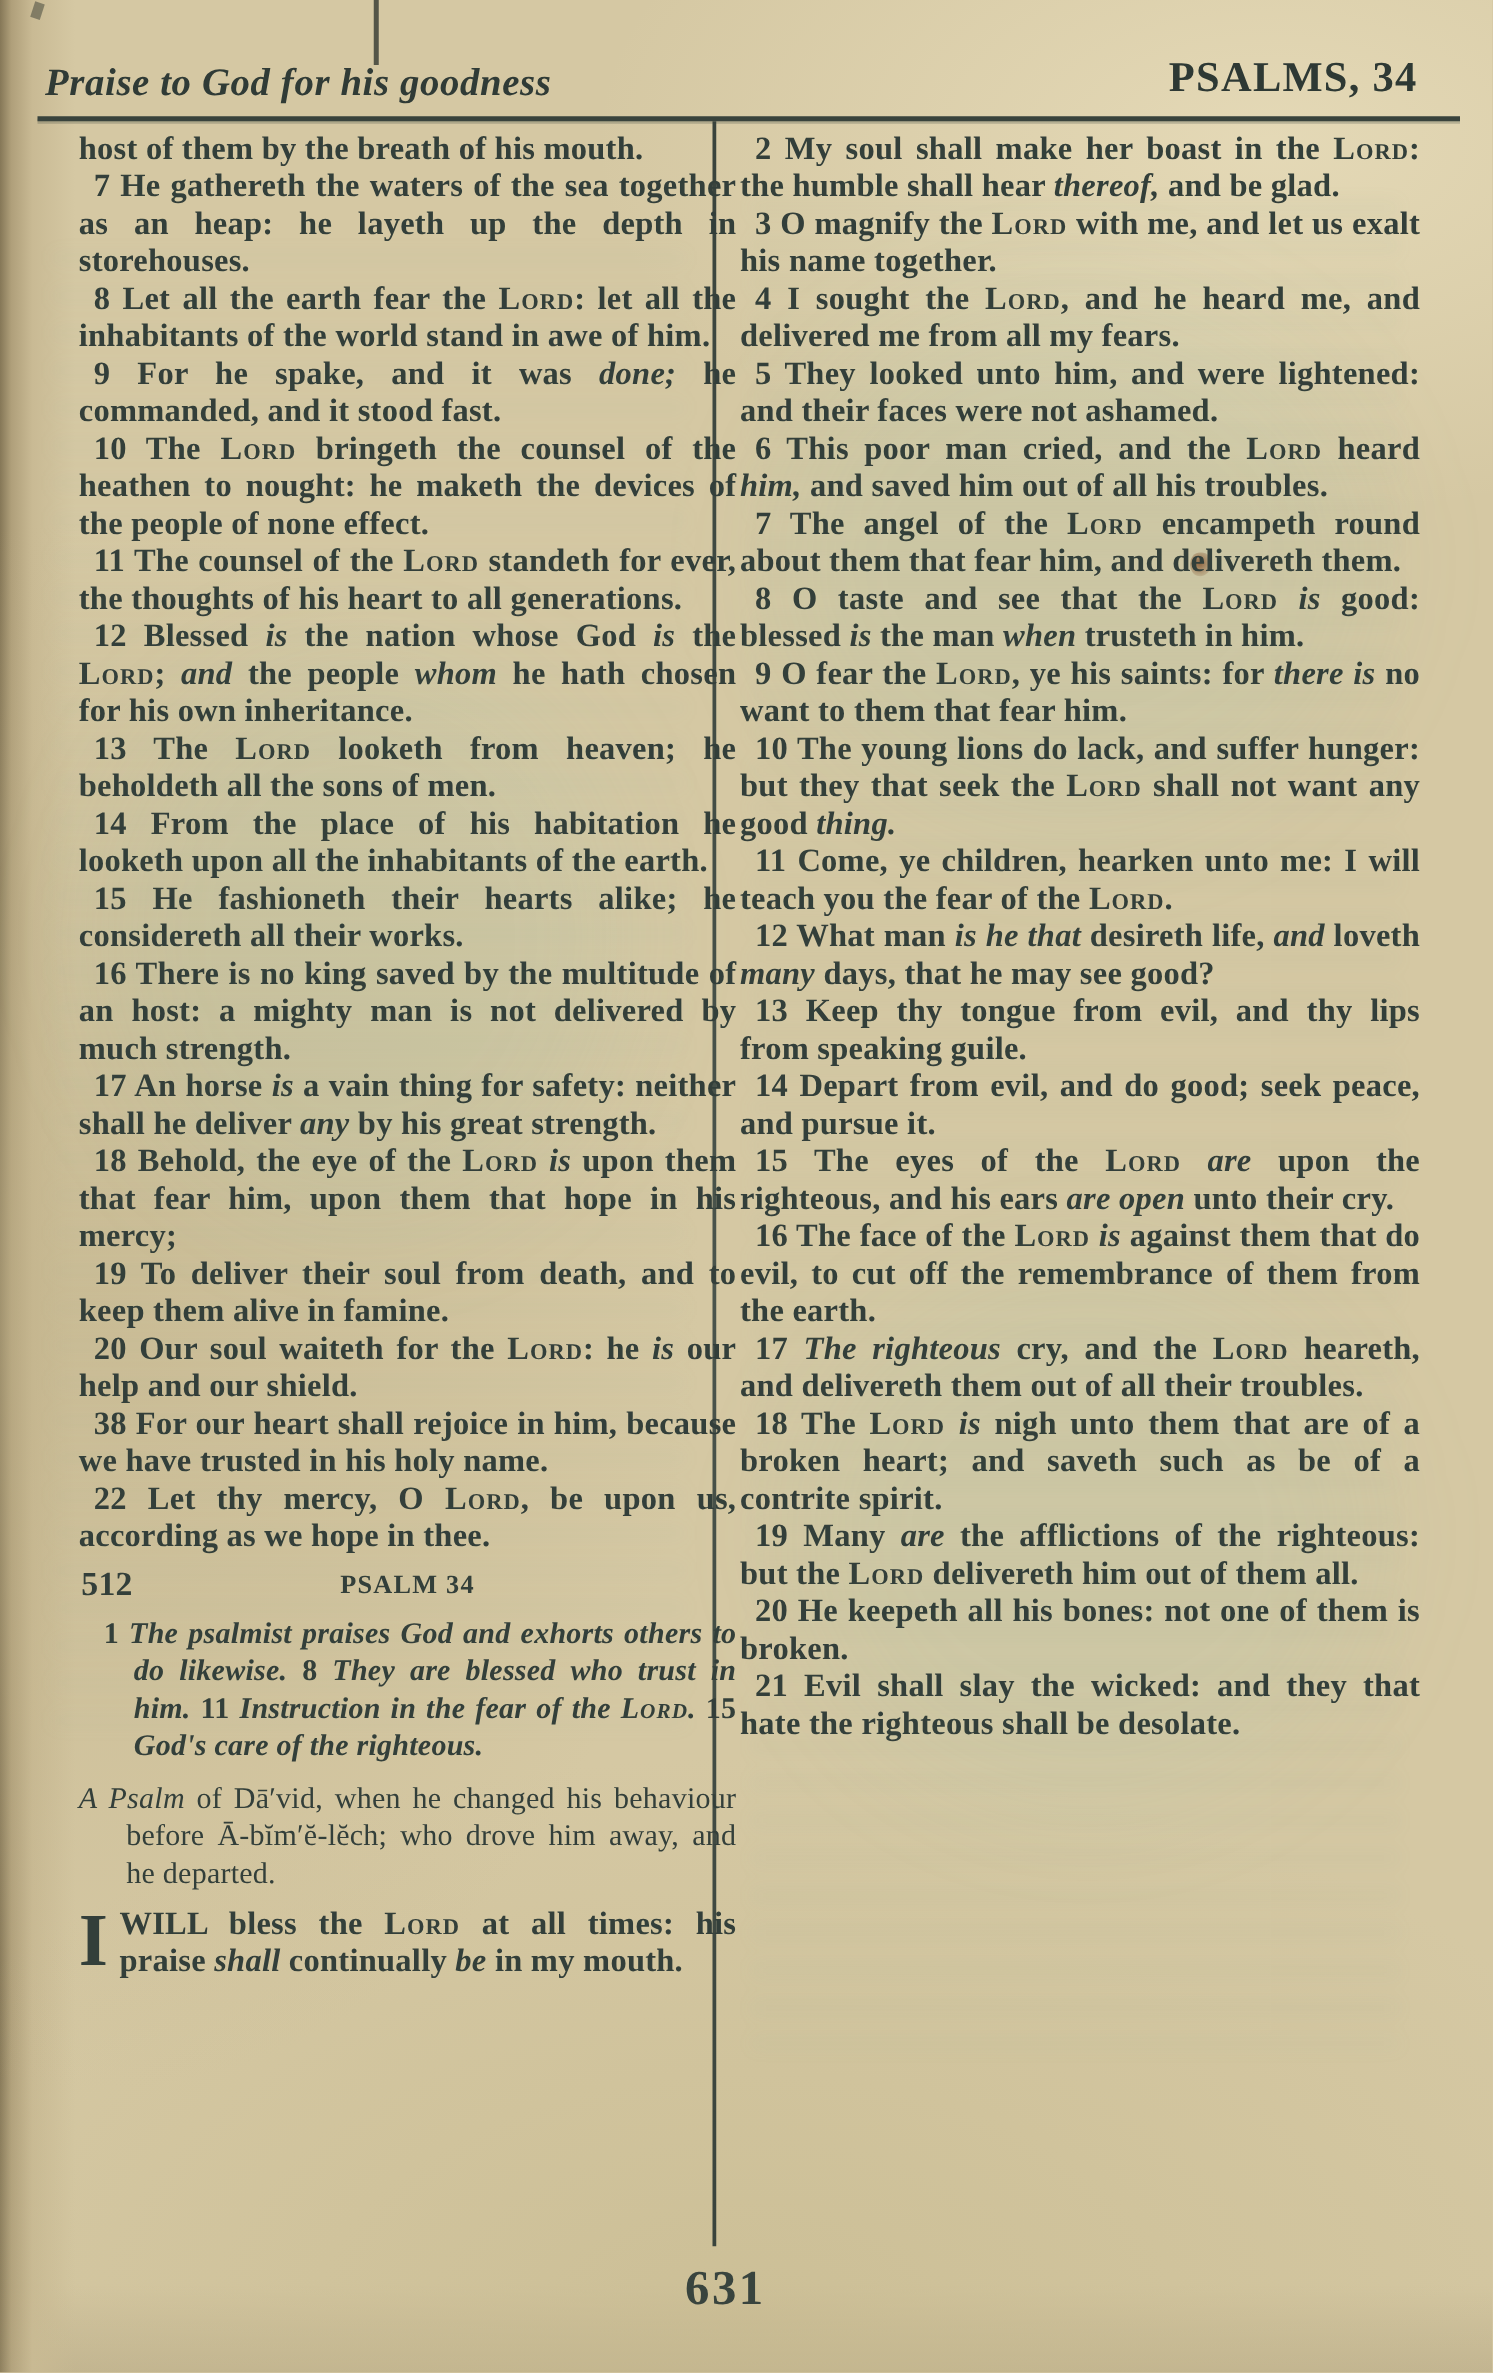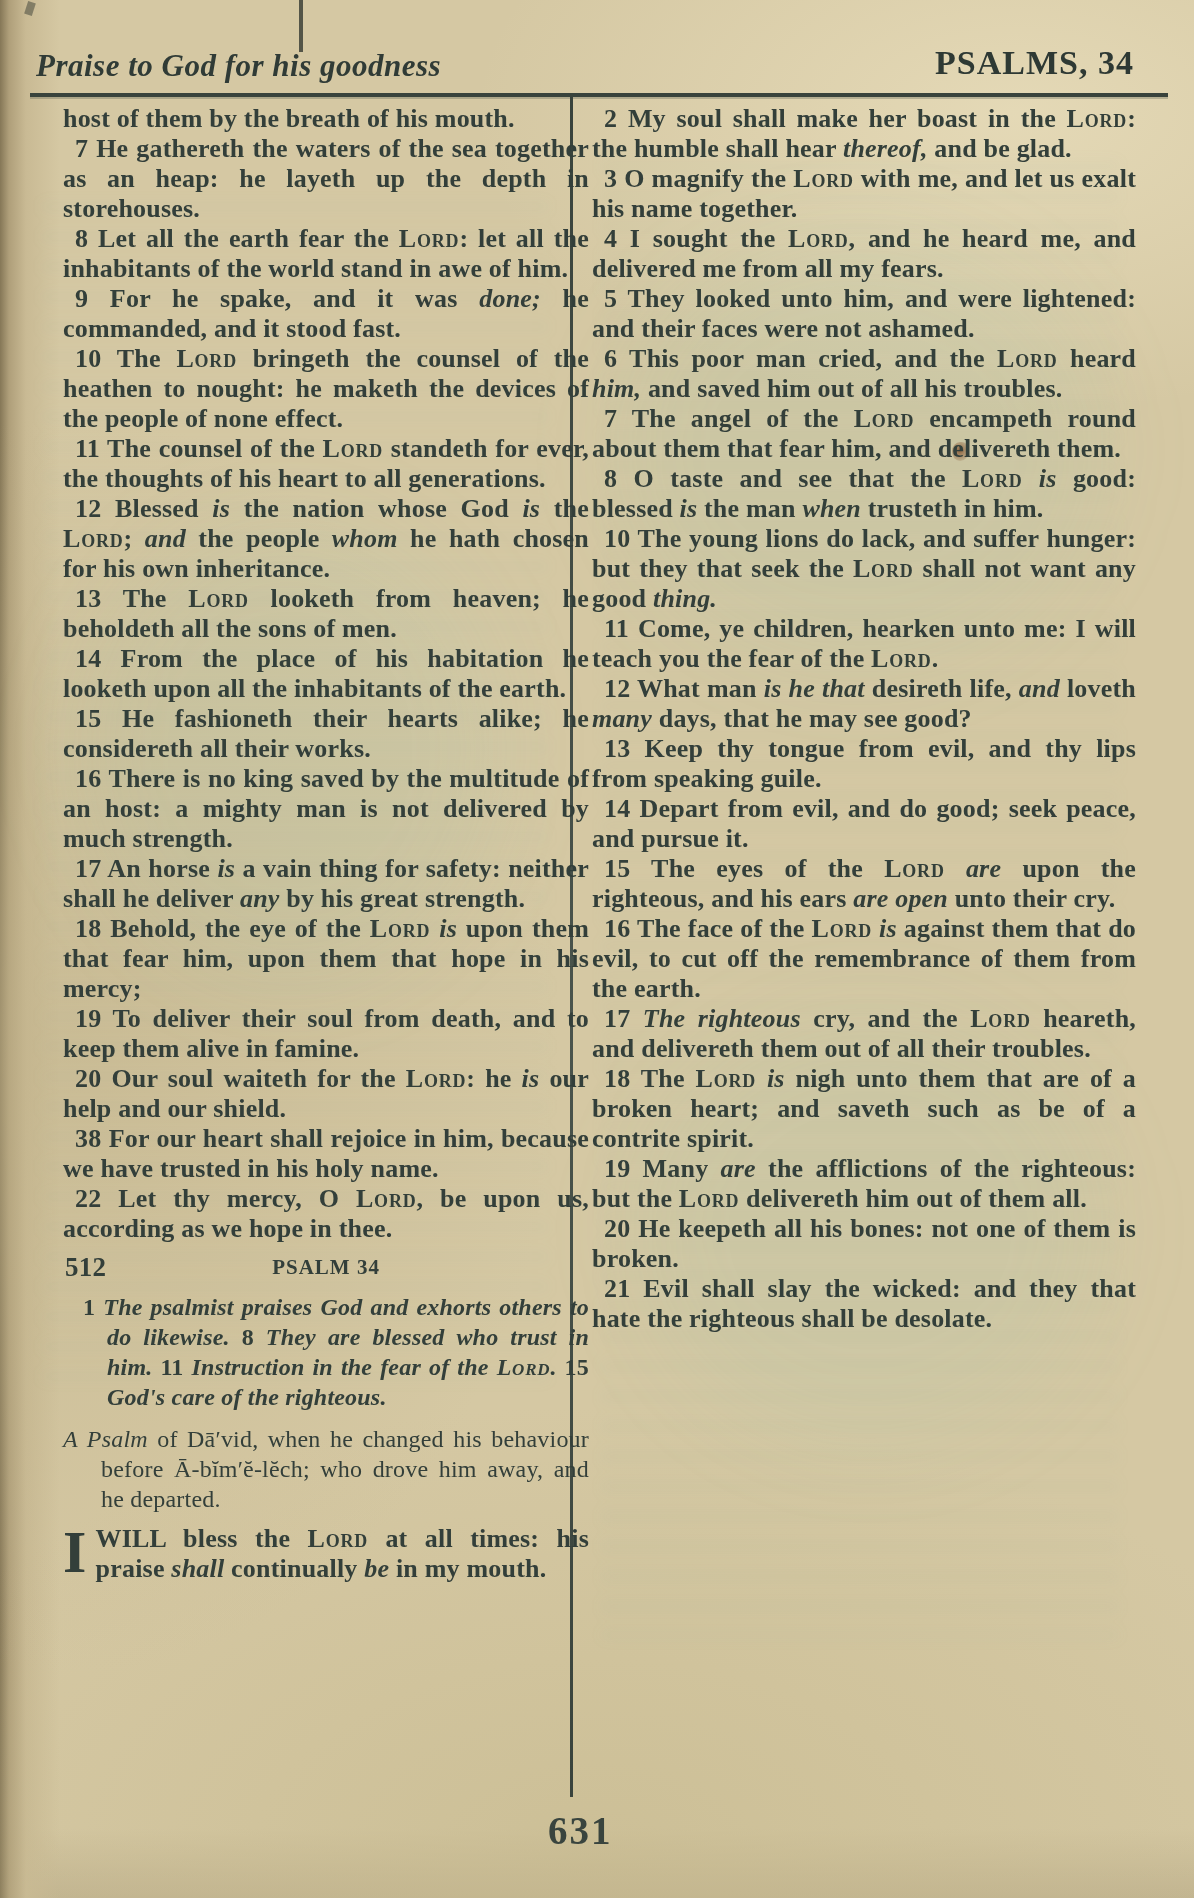--- a/index.html
+++ b/index.html
@@ -126,20 +126,21 @@
 
   <div class="col col-right">
     <div>
         <p class="verse">2 My soul shall make her boast in the <span class="sc">Lord</span>: the humble shall hear <em>thereof,</em> and be glad.</p>
         <p class="verse">3 O magnify the <span class="sc">Lord</span> with me, and let us exalt his name together.</p>
         <p class="verse">4 I sought the <span class="sc">Lord</span>, and he heard me, and delivered me from all my fears.</p>
         <p class="verse">5 They looked unto him, and were lightened: and their faces were not ashamed.</p>
         <p class="verse">6 This poor man cried, and the <span class="sc">Lord</span> heard <em>him,</em> and saved him out of all his troubles.</p>
         <p class="verse">7 The angel of the <span class="sc">Lord</span> encampeth round about them that fear him, and delivereth them.</p>
         <p class="verse">8 O taste and see that the <span class="sc">Lord</span> <em>is</em> good: blessed <em>is</em> the man <em>when</em> trusteth in him.</p>
+        <p class="verse">9 O fear the <span class="sc">Lord</span>, ye his saints: for <em>there is</em> no want to them that fear him.</p>
         <p class="verse">10 The young lions do lack, and suffer hunger: but they that seek the <span class="sc">Lord</span> shall not want any good <em>thing.</em></p>
         <p class="verse">11 Come, ye children, hearken unto me: I will teach you the fear of the <span class="sc">Lord</span>.</p>
         <p class="verse">12 What man <em>is he that</em> desireth life, <em>and</em> loveth <em>many</em> days, that he may see good?</p>
         <p class="verse">13 Keep thy tongue from evil, and thy lips from speaking guile.</p>
         <p class="verse">14 Depart from evil, and do good; seek peace, and pursue it.</p>
         <p class="verse">15 The eyes of the <span class="sc">Lord</span> <em>are</em> upon the righteous, and his ears <em>are open</em> unto their cry.</p>
         <p class="verse">16 The face of the <span class="sc">Lord</span> <em>is</em> against them that do evil, to cut off the remembrance of them from the earth.</p>
         <p class="verse">17 <em>The righteous</em> cry, and the <span class="sc">Lord</span> heareth, and delivereth them out of all their troubles.</p>
         <p class="verse">18 The <span class="sc">Lord</span> <em>is</em> nigh unto them that are of a broken heart; and saveth such as be of a contrite spirit.</p>
         <p class="verse">19 Many <em>are</em> the afflictions of the righteous: but the <span class="sc">Lord</span> delivereth him out of them all.</p>

